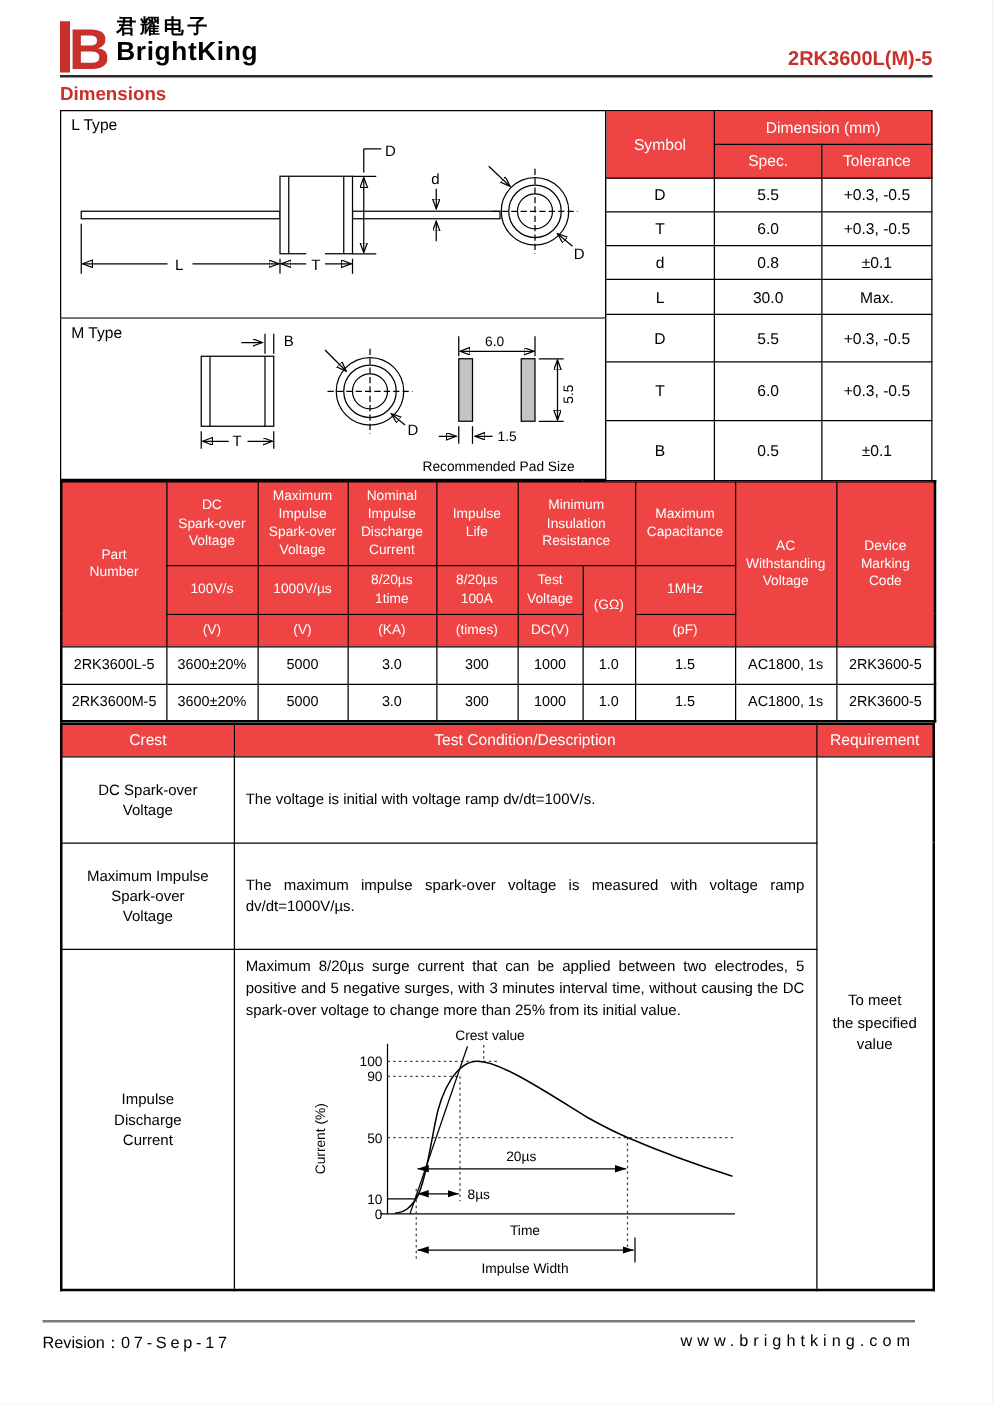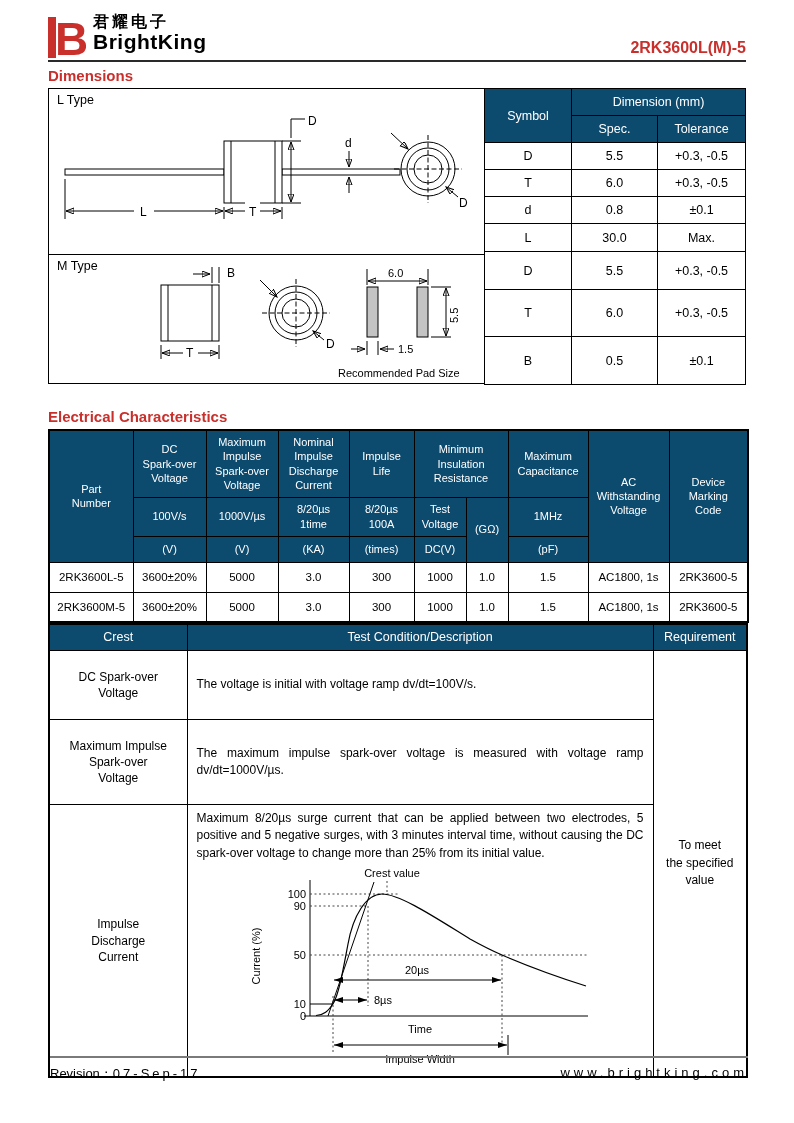--- a/index.html
+++ b/index.html
@@ -35,21 +35,21 @@
   .dwg text { font-family:"Liberation Sans", sans-serif; font-size:12px; fill:#000; }
   .dwg .small { font-size:11px; }
   .dwg line, .dwg path, .dwg polyline { stroke:#000; stroke-width:1; fill:none; }
   .dwg rect { stroke:#000; stroke-width:1; fill:#fff; }
   .dwg rect.pad { fill:#C4C4C4; }
   .dwg rect.mask { stroke:none; fill:#fff; }
   .dwg .dash { stroke-dasharray:5,2.5; }
 
   table { border-collapse:collapse; background:#fff; }
   th { font-weight:bold; }
-  .redcell { background:#0c4a6e; color:#fff; font-weight:normal; }
+  .redcell { background:#ef4444; color:#fff; font-weight:normal; }
 
   
   .dims-table { width:261px; margin-left:-1px; table-layout:fixed; text-align:center; font-size:12.5px; }
   .dims-table th, .dims-table td { border:1px solid #000; padding:1px 2px; }
 
   
   .ec { width:699px; table-layout:fixed; text-align:center; border:2px solid #000; font-size:11px; }
   .ec th, .ec td { border:1px solid #000; padding:1px 1px; vertical-align:middle; }
   .ec th { white-space:pre-line; line-height:1.3; }
   .ec td { font-size:11.5px; }
@@ -62,21 +62,21 @@
   .er .desc { text-align:justify; padding:5px 9px; line-height:1.42; }
   .er .desc-top { vertical-align:top; }
   .er .req-cell { text-align:center; white-space:pre-line; line-height:1.45; padding:2px; }
   .chart-wrap { display:flex; justify-content:center; margin-top:4px; }
   .chart svg text { font-family:"Liberation Sans", sans-serif; font-size:11px; fill:#000; }
   .chart .dot { stroke:#444; stroke-width:1; stroke-dasharray:2,2.5; fill:none; }
   .chart .ln { stroke:#000; stroke-width:1; fill:none; }
   .chart .crv { stroke:#000; stroke-width:1.2; fill:none; }
 
   
-  .footer { position:absolute; left:50px; top:1056px; width:698px;
+  .footer { position:absolute; left:34px; top:1056px; width:698px;
             border-top:2px solid #7a7a7a; padding-top:7px;
             display:flex; justify-content:space-between; font-size:13px; }
   .rev-date { letter-spacing:3px; }
   .website { letter-spacing:4px; }
 </style>
 </head>
 <body>
 
 <div class="page">
   <div class="content">
@@ -249,21 +249,20 @@
         </tr>
         <tr style="height:48px">
           <td>B</td>
           <td>0.5</td>
           <td>±0.1</td>
         </tr>
       </tbody>
         </table>
     </div>
 
-    <div class="sec-h gap1">Electrical Characteristics</div>
 
     <table class="ec">
       <colgroup>
         <col style="width:84px">
           <col style="width:73px">
           <col style="width:72px">
           <col style="width:71px">
           <col style="width:65px">
         <col style="width:52px">
           <col style="width:42px">

